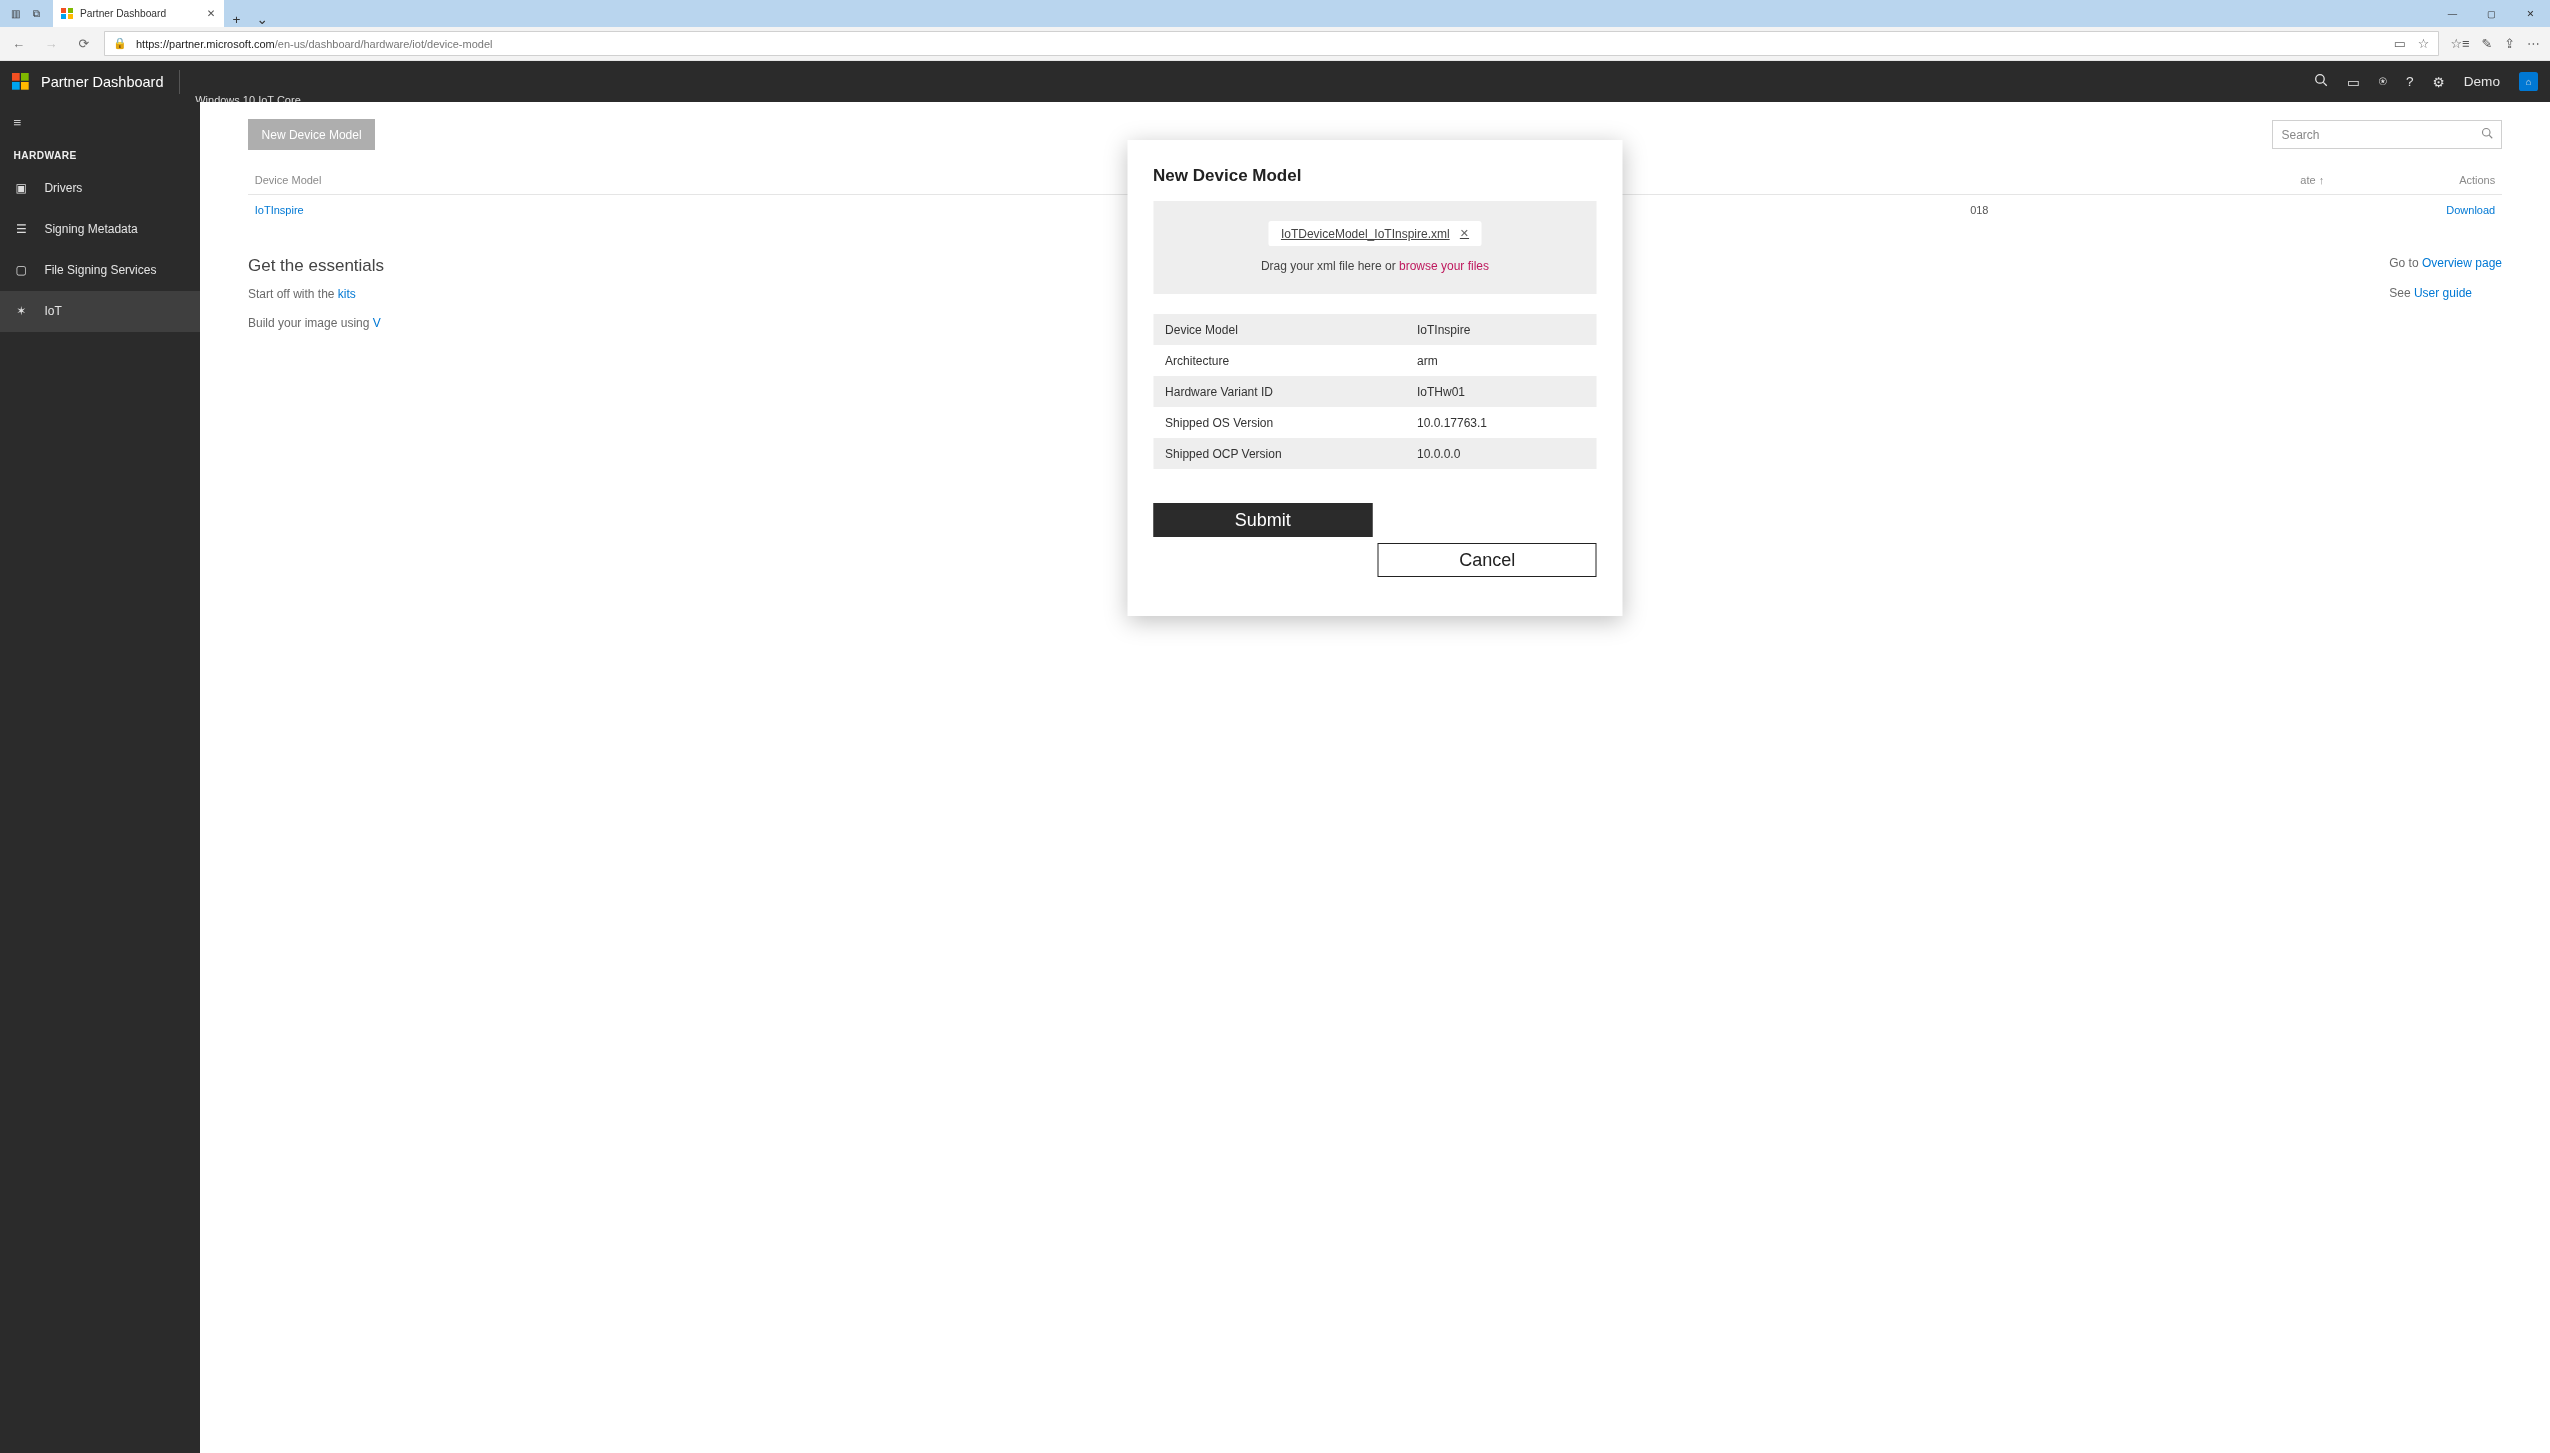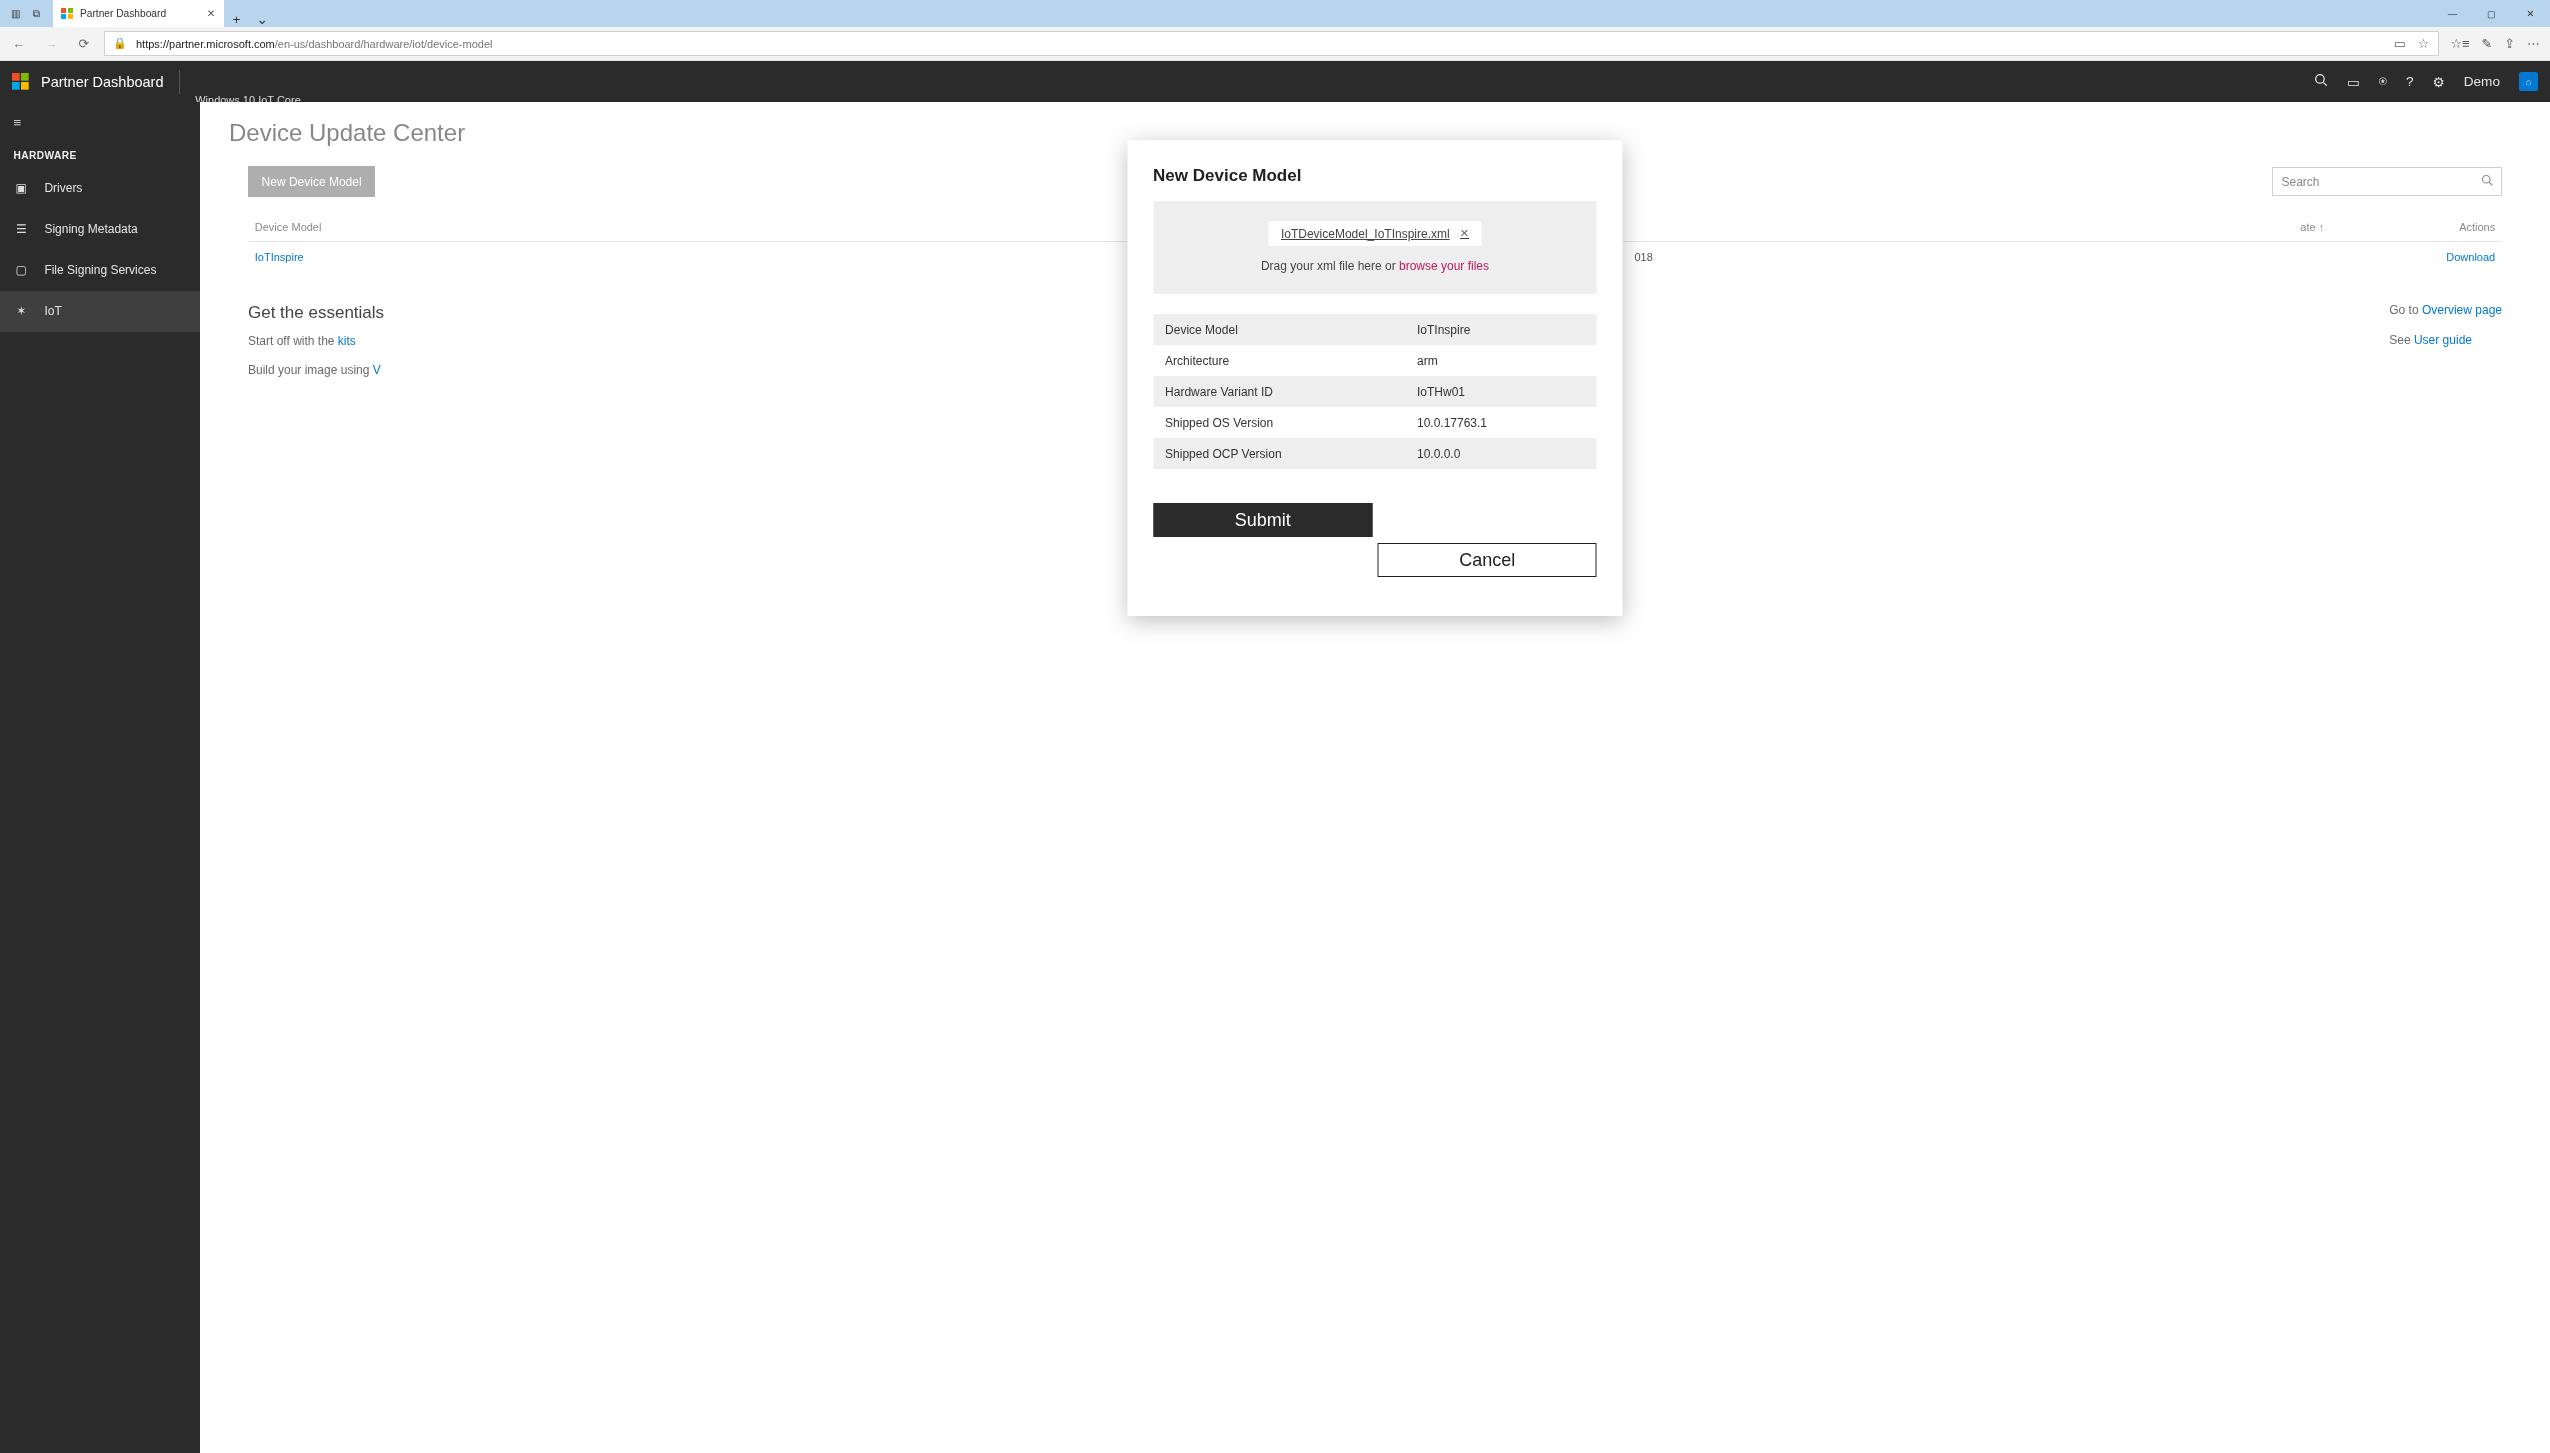--- a/index.html
+++ b/index.html
@@ -260,21 +260,20 @@
         <span class="side-icon">▢</span>
         <span>File Signing Services</span>
       </div>
       <div class="side-item active">
         <span class="side-icon">✶</span>
         <span>IoT</span>
       </div>
     </div>
 
     <div class="main">
-      <div class="page-title">Device Update Center</div>
 
       <div class="content-inset">
         <div class="toolbar-row">
           <button class="btn-grey">New Device Model</button>
           <div class="search-box">
             <span>Search</span>
             <span class="sicon">
               <svg width="12" height="12" viewBox="0 0 16 16" fill="none" stroke="#888" stroke-width="1.5">
                   <circle cx="7" cy="7" r="5"></circle>
                   <line x1="11" y1="11" x2="15" y2="15"></line>
@@ -284,21 +283,21 @@
         </div>
 
         <div class="table">
           <div class="trow thead">
             <div class="tcell model">Device Model</div>
             <div class="tcell sort" style="text-align:right">ate</div>
             <div class="tcell" style="text-align:right;flex:0 0 171px">Actions</div>
           </div>
           <div class="trow">
             <div class="tcell model"><a href="#">IoTInspire</a></div>
-            <div class="tcell" style="text-align:left">018</div>
+            <div class="tcell" style="text-align:center">018</div>
             <div class="tcell" style="text-align:right;flex:0 0 171px"><a href="#">Download</a></div>
           </div>
         </div>
 
         <div class="essentials-row">
           <div class="ess-left">
             <h2>Get the essentials</h2>
             <p>
               <span>Start off with the </span><a href="#">kits</a>
             </p>

